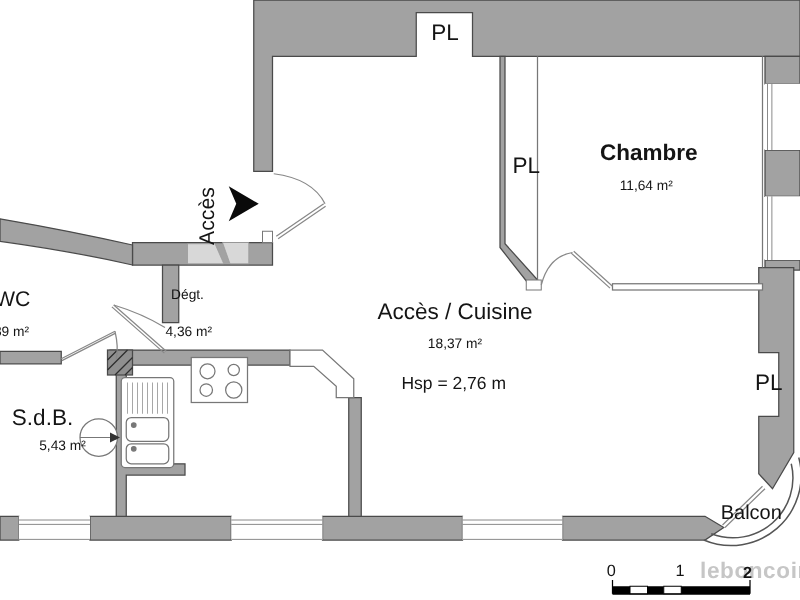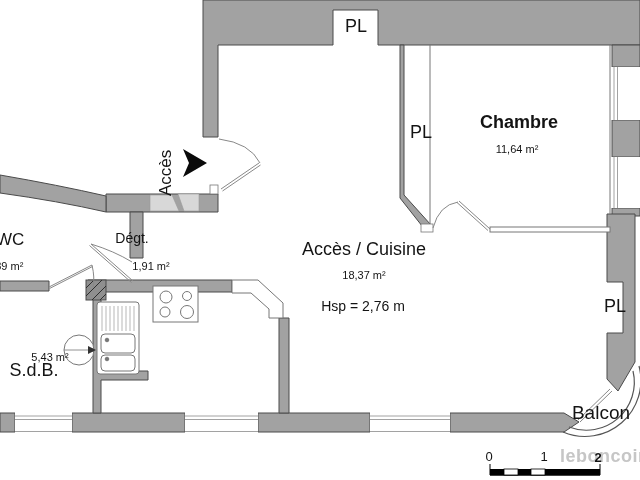--- a/index.html
+++ b/index.html
@@ -14,27 +14,27 @@
   .room-name{font-size:18px;}
   .room-area{font-size:11px;}
   #lbl-pl-top{left:356px;top:17px;font-size:18px;}
   #lbl-pl-chambre{left:421px;top:123px;font-size:18px;}
   #lbl-pl-right{left:615px;top:297px;font-size:18px;}
   #lbl-chambre{left:519px;top:113px;font-weight:bold;}
   #lbl-chambre-area{left:517px;top:144px;}
   #lbl-sejour{left:364px;top:240px;}
   #lbl-sejour-area{left:364px;top:270px;}
   #lbl-sejour-hsp{left:363px;top:299px;font-size:14px;}
-  #lbl-degt{left:132px;top:231px;font-size:14px;}
+  #lbl-degt{left:150px;top:231px;font-size:11px;}
   #lbl-degt-area{left:151px;top:261px;}
   #lbl-wc{left:-4px;top:231px;font-size:17px;}
   #lbl-wc-area{left:-14px;top:261px;}
-  #lbl-sdb{left:34px;top:325px;margin-top:36px;}
+  #lbl-sdb{left:34px;top:325px;}
   #lbl-sdb-area{left:50px;top:352px;}
-  #lbl-balcon{left:601px;top:403px;font-size:19px;}
+  #lbl-balcon{left:601px;top:403px;font-size:16px;}
   #lbl-acces{left:157px;top:196px;font-size:17px;transform:rotate(-90deg);transform-origin:0 0;}
   .scale-num{font-size:13px;}
   #lbl-s0{left:489px;top:450px;}
   #lbl-s1{left:544px;top:450px;}
   #lbl-s2{left:598px;top:451px;font-weight:bold;}
   #watermark{
     left:560px;top:447px;font-size:18px;font-weight:bold;
     color:#c6c6c6;letter-spacing:0.5px;
     text-shadow:0 0 1px #ffffff, 0 0 2px #ffffff;
   }
@@ -192,21 +192,21 @@
 <div class="lbl ctr" id="lbl-pl-right">PL</div>
 
 <div class="lbl ctr room-name" id="lbl-chambre">Chambre</div>
 <div class="lbl ctr room-area" id="lbl-chambre-area">11,64 m²</div>
 
 <div class="lbl ctr room-name" id="lbl-sejour">Accès / Cuisine</div>
 <div class="lbl ctr room-area" id="lbl-sejour-area">18,37 m²</div>
 <div class="lbl ctr" id="lbl-sejour-hsp">Hsp = 2,76 m</div>
 
 <div class="lbl ctr" id="lbl-degt">Dégt.</div>
-<div class="lbl ctr room-area" id="lbl-degt-area">1,91 m²</div>
+<div class="lbl ctr room-area" id="lbl-degt-area">4,36 m²</div>
 
 <div class="lbl" id="lbl-wc">WC</div>
 <div class="lbl room-area" id="lbl-wc-area">1,89 m²</div>
 
 <div class="lbl ctr room-name" id="lbl-sdb">S.d.B.</div>
 <div class="lbl ctr room-area" id="lbl-sdb-area">5,43 m²</div>
 
 <div class="lbl ctr" id="lbl-balcon">Balcon</div>
 
 <div class="lbl" id="lbl-acces">Accès</div>

